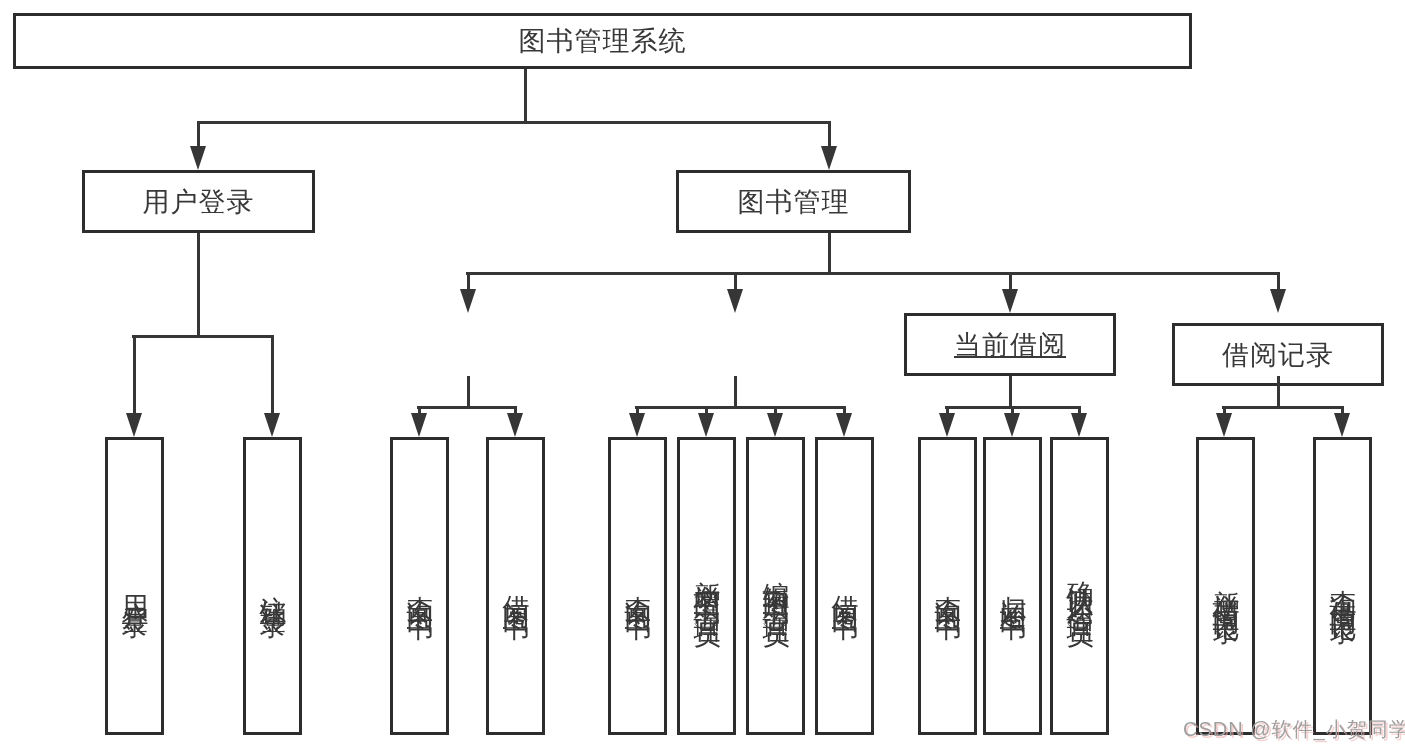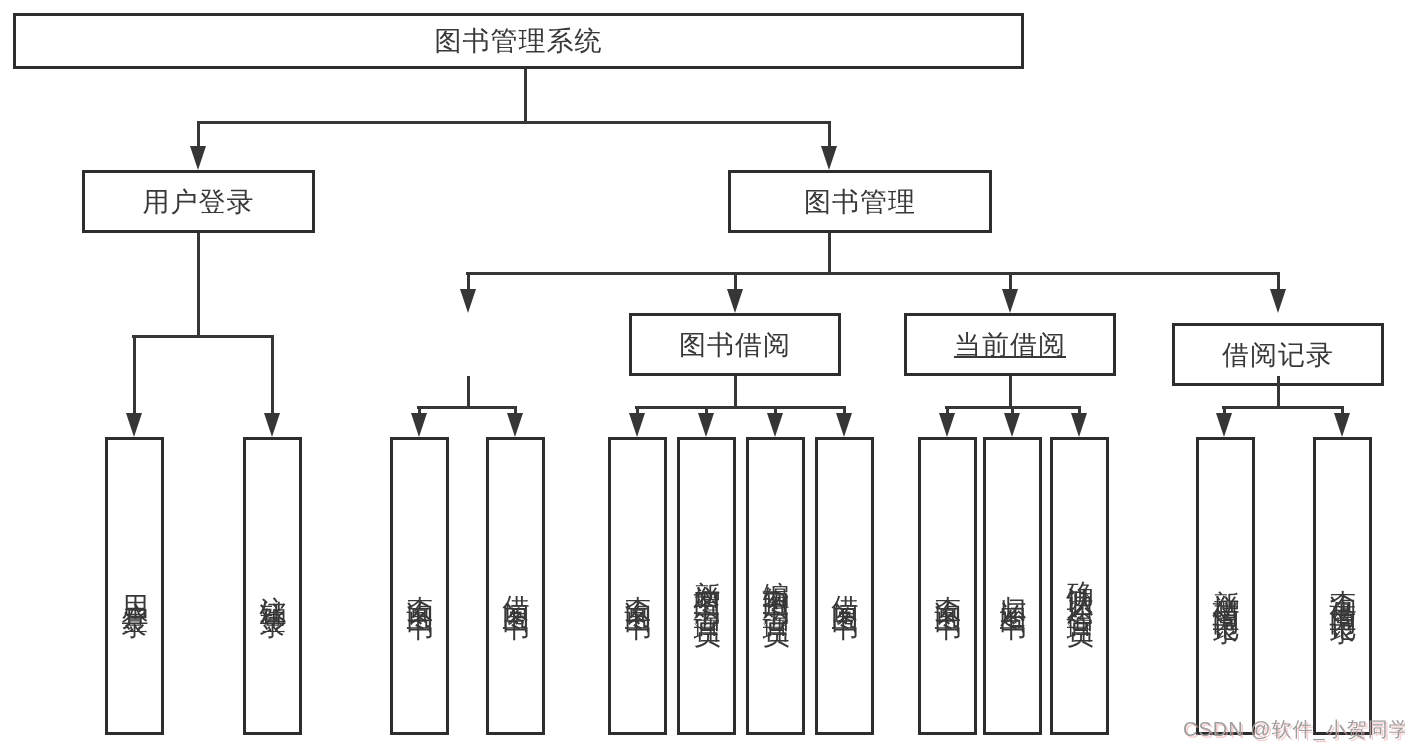--- a/index.html
+++ b/index.html
@@ -32,51 +32,50 @@
     position:absolute;left:1183px;top:716px;font-size:20px;
     color:#9f9f9f;letter-spacing:1px;white-space:nowrap;
     text-shadow:2px 2px 0 rgba(240,170,170,0.55);
   }
 </style>
 </head>
 <body>
 
 <div class="canvas">
 
-  <div class="node" style="left:13px;top:13px;width:1011px;height:56px;">图书管理系统</div>
+  <div class="node" style="left:13px;top:13px;width:1179px;height:56px;">图书管理系统</div>
 
   <div class="vl" style="left:524px;top:69px;height:54px;"></div>
   <div class="hl" style="left:197px;top:121px;width:634px;"></div>
   <div class="vl" style="left:197px;top:121px;height:28px;"></div>
   <div class="vl" style="left:828px;top:121px;height:28px;"></div>
   <div class="ar" style="left:190px;top:146px;"></div>
   <div class="ar" style="left:821px;top:146px;"></div>
 
   <div class="node" style="left:82px;top:170px;width:233px;height:63px;">用户登录</div>
-  <div class="node" style="left:728px;top:170px;width:264px;height:63px;">图书管理</div>
+  <div class="node" style="left:676px;top:170px;width:235px;height:63px;">图书管理</div>
 
   <div class="vl" style="left:197px;top:233px;height:105px;"></div>
   <div class="hl" style="left:132px;top:335px;width:142px;"></div>
   <div class="vl" style="left:133px;top:335px;height:80px;"></div>
   <div class="vl" style="left:271px;top:335px;height:80px;"></div>
   <div class="ar" style="left:126px;top:413px;"></div>
   <div class="ar" style="left:264px;top:413px;"></div>
 
   <div class="vl" style="left:828px;top:233px;height:42px;"></div>
   <div class="hl" style="left:466px;top:272px;width:814px;"></div>
   <div class="vl" style="left:467px;top:272px;height:20px;"></div>
   <div class="vl" style="left:734px;top:272px;height:20px;"></div>
   <div class="vl" style="left:1009px;top:272px;height:20px;"></div>
   <div class="vl" style="left:1277px;top:272px;height:20px;"></div>
   <div class="ar" style="left:460px;top:289px;"></div>
   <div class="ar" style="left:727px;top:289px;"></div>
   <div class="ar" style="left:1002px;top:289px;"></div>
   <div class="ar" style="left:1270px;top:289px;"></div>
 
-  <div class="node" style="left:629px;top:313px;width:212px;height:63px;">图书借阅</div>
   <div class="node" style="left:904px;top:313px;width:212px;height:63px;text-decoration:underline;">当前借阅</div>
   <div class="node" style="left:1172px;top:323px;width:212px;height:63px;">借阅记录</div>
 
   <div class="vl" style="left:467px;top:376px;height:33px;"></div>
   <div class="hl" style="left:417px;top:406px;width:100px;"></div>
   <div class="vl" style="left:418px;top:406px;height:14px;"></div>
   <div class="vl" style="left:514px;top:406px;height:14px;"></div>
   <div class="ar" style="left:411px;top:413px;"></div>
   <div class="ar" style="left:507px;top:413px;"></div>
 

